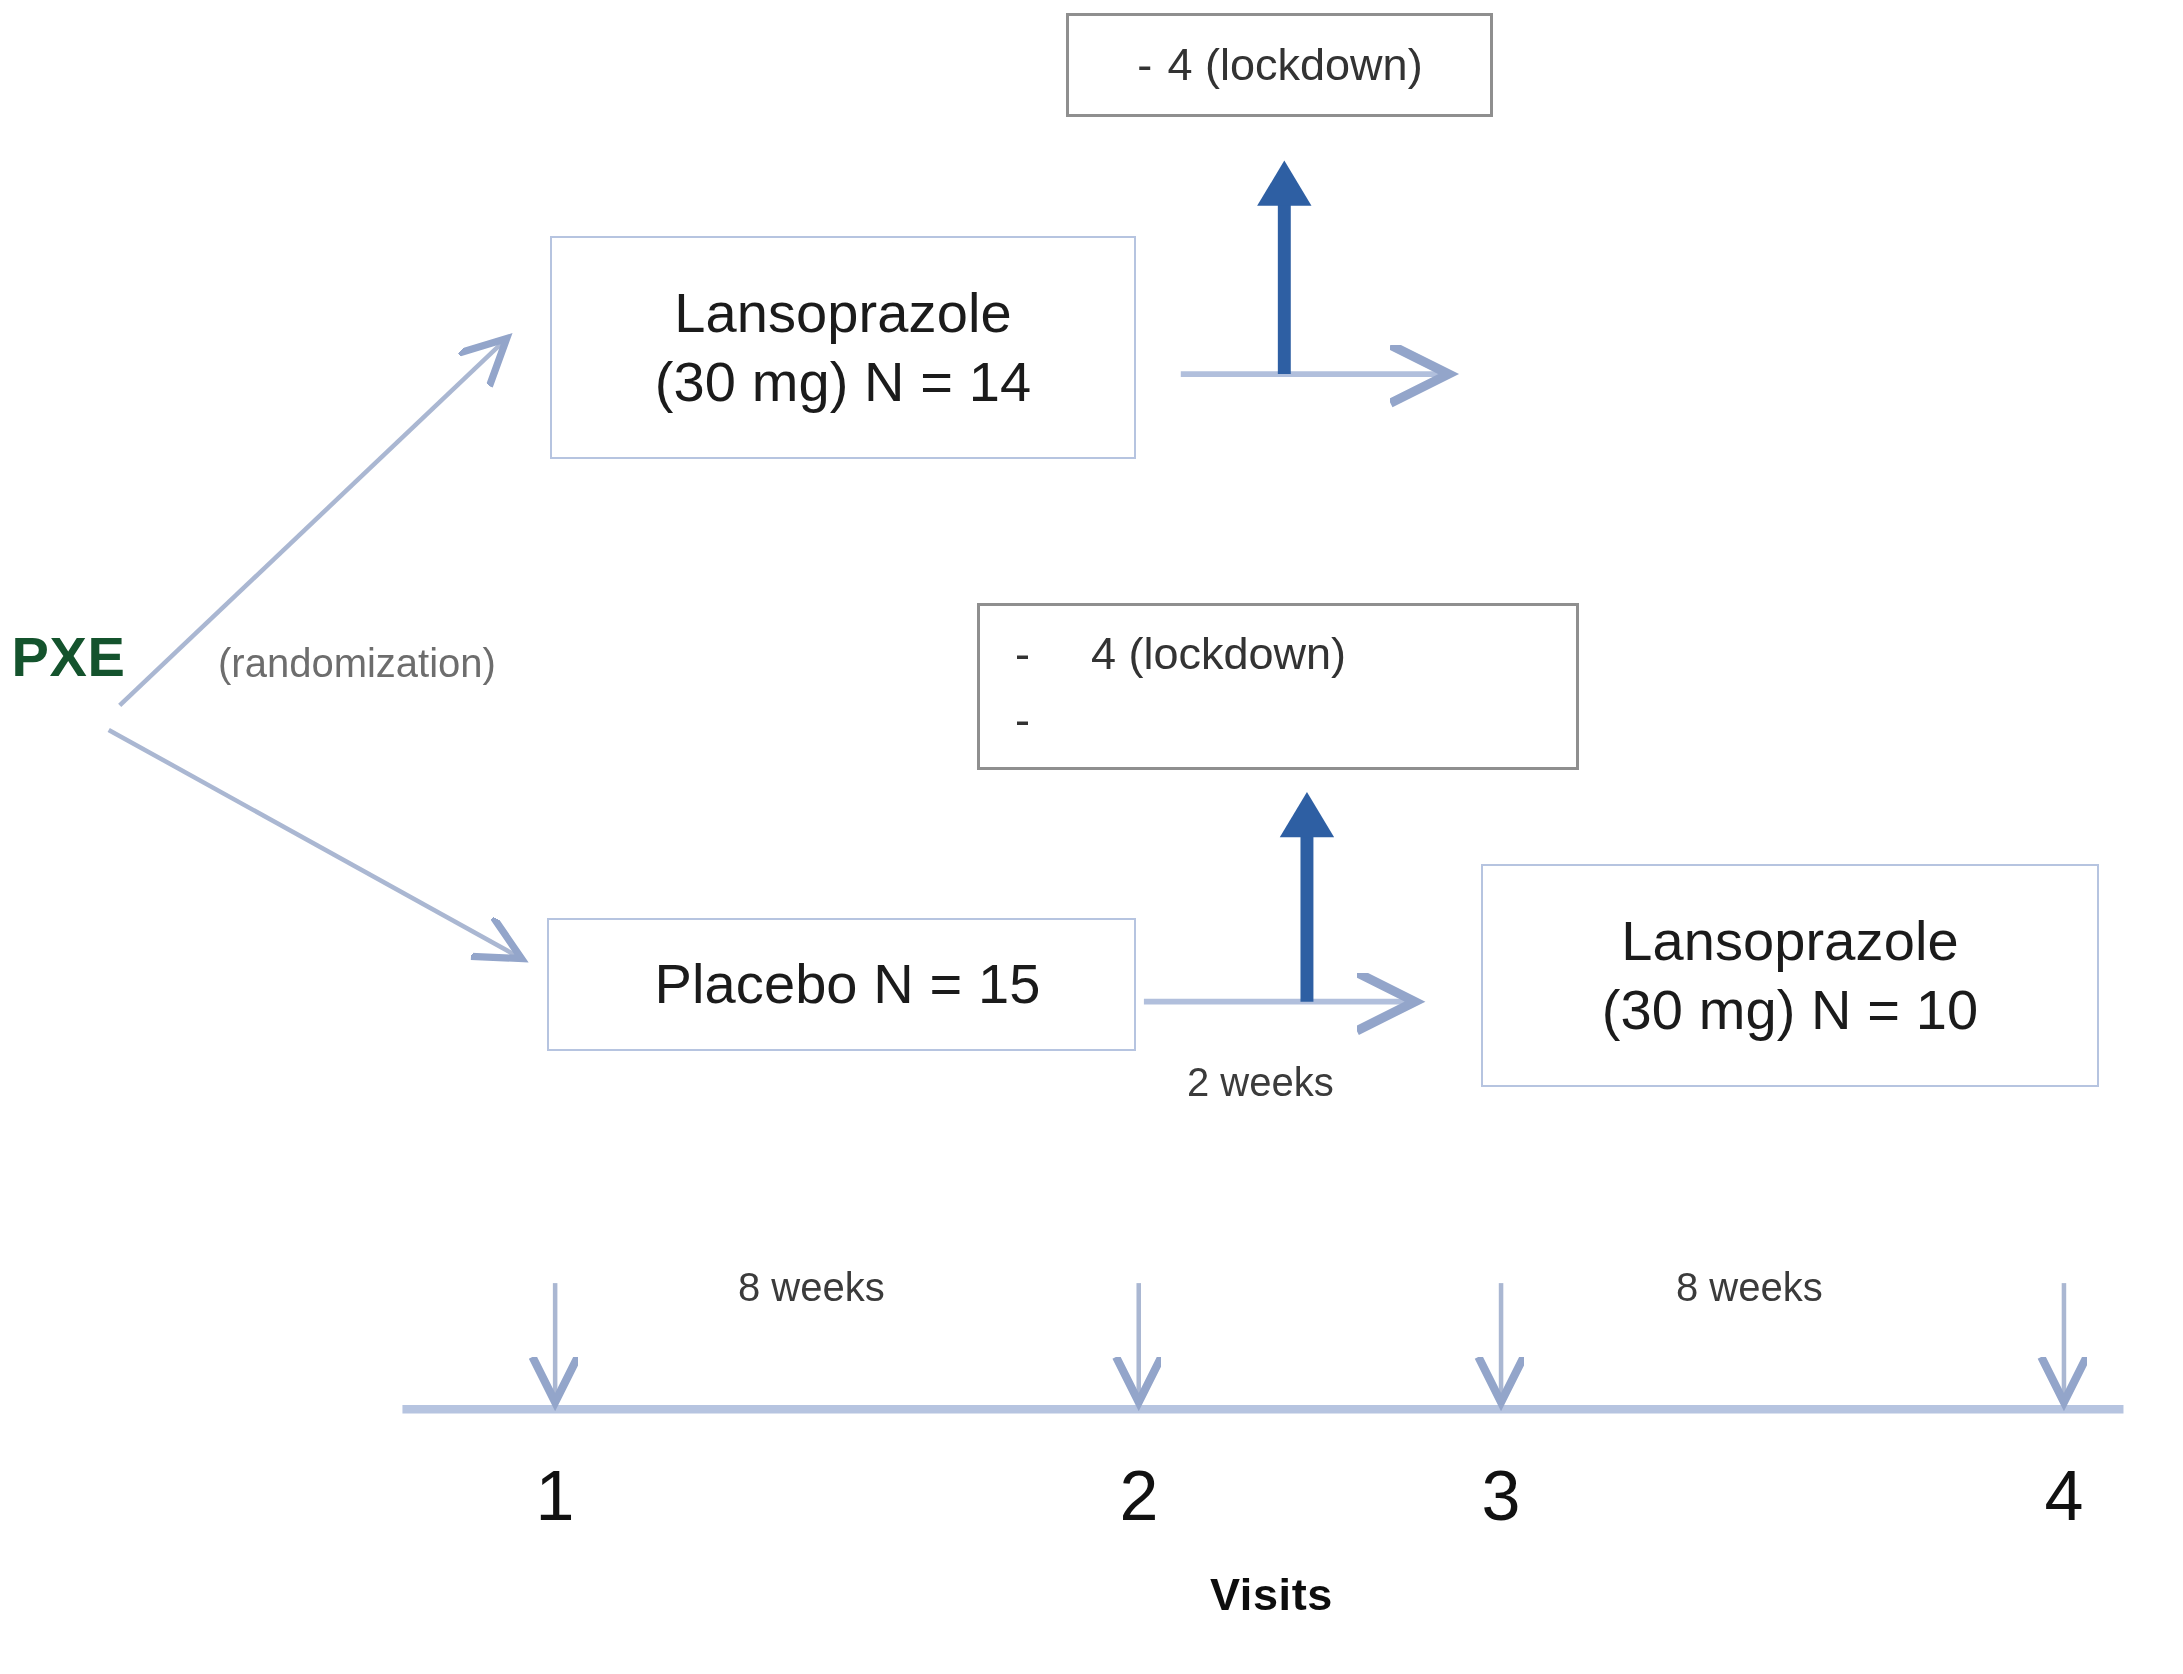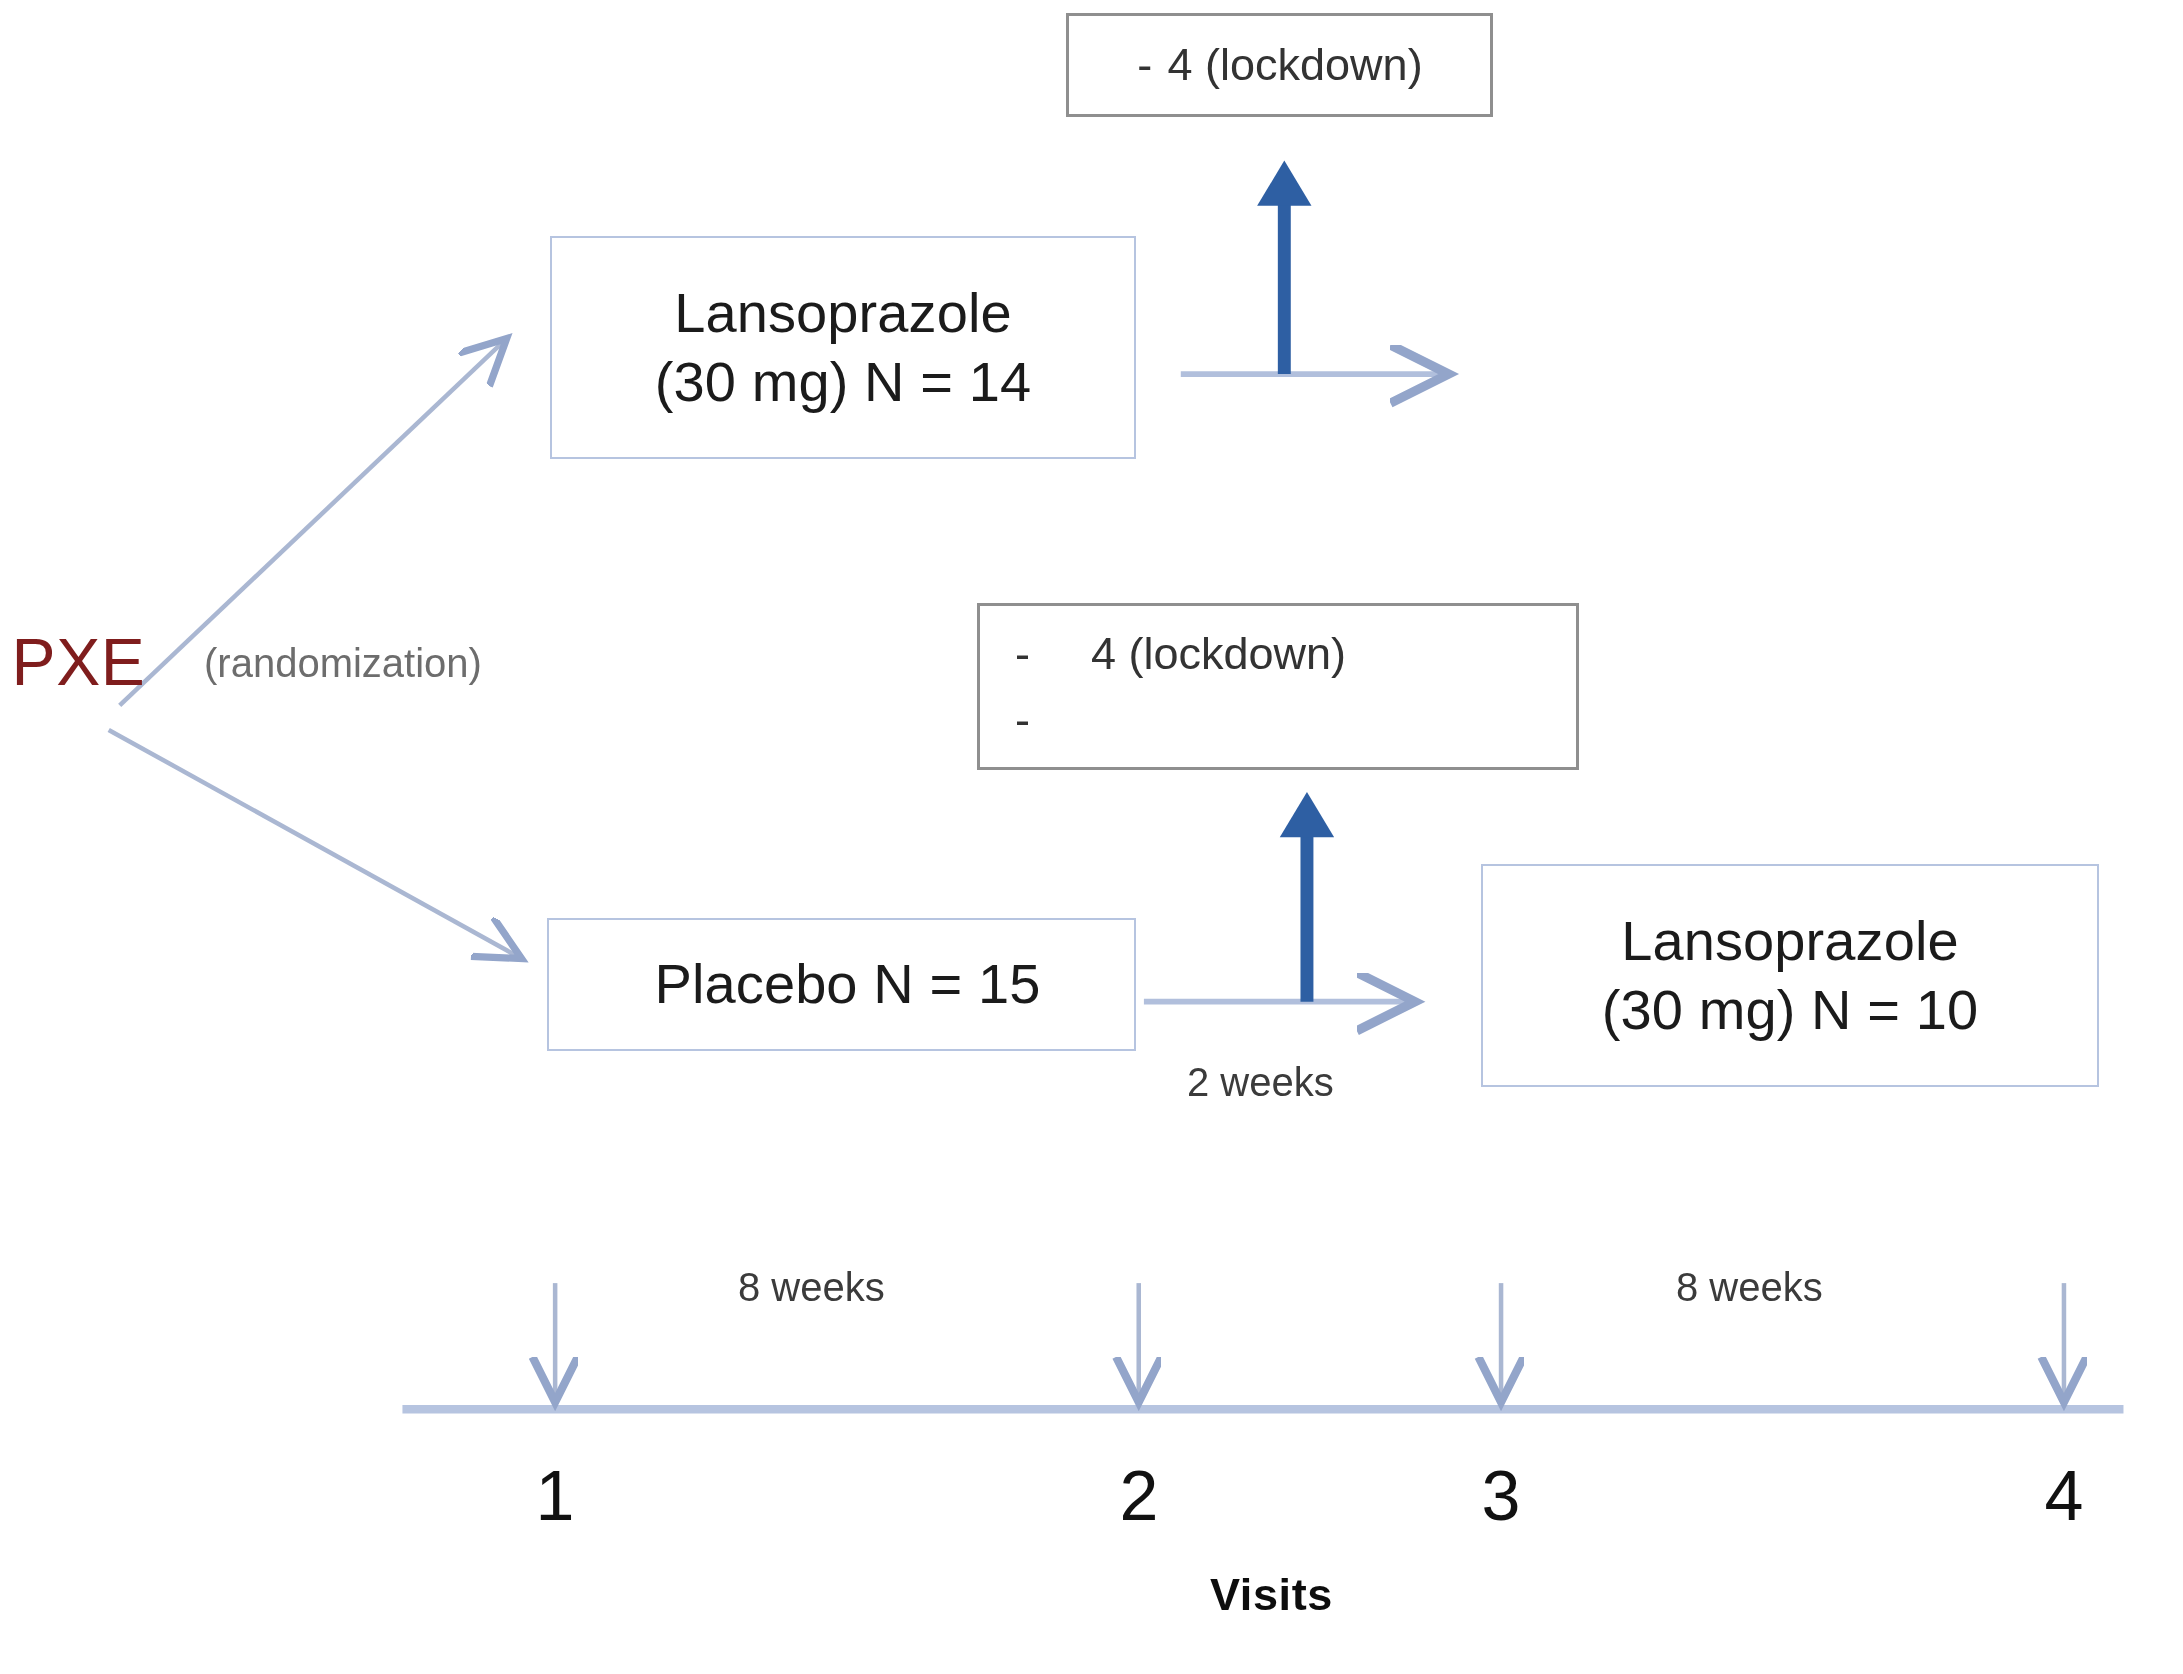--- a/index.html
+++ b/index.html
@@ -57,23 +57,23 @@
   .drop-dash {
     display: inline-block;
     width: 17px;
     flex: 0 0 auto;
   }
   .drop-gap-wide { display: inline-block; width: 60px; flex: 0 0 auto; }
   .drop-gap-narrow { display: inline-block; width: 14.2px; flex: 0 0 auto; }
 
   
   .pxe-label {
-    font-size: 66px;
-    font-weight: normal;
-    color: #7f1d1d;
+    font-size: 56px;
+    font-weight: bold;
+    color: #14532d;
     letter-spacing: 0.6px;
   }
   .rand-label {
     font-size: 40px;
     color: #6d6d6d;
   }
   .small-label {
     font-size: 40px;
     color: #3b3b3b;
     text-align: right;
@@ -195,21 +195,21 @@
 
   <div class="box box-blue" style="left:1481px; top:864px; width:618px; height:223px;">
     <div class="box-text">
       <span>Lansoprazole</span>
       <span class="l2">(30 mg) N = 10</span>
     </div>
   </div>
 
   <div class="abs pxe-label" style="left:11.6px; top:624px;">PXE</div>
 
-  <div class="abs rand-label" style="left:204px; top:641px;">(randomization)</div>
+  <div class="abs rand-label" style="left:218px; top:641px;">(randomization)</div>
 
   <div class="abs small-label" style="left:1187px; top:1060px;">2 weeks</div>
 
   <div class="abs small-label" style="left:738px; top:1265px;">8 weeks</div>
   <div class="abs small-label" style="left:1676px; top:1265px;">8 weeks</div>
 
   <div class="abs visit-num" style="left:516px; top:1456px; width:78px;">1</div>
   <div class="abs visit-num" style="left:1100px; top:1456px; width:78px;">2</div>
   <div class="abs visit-num" style="left:1462px; top:1456px; width:78px;">3</div>
   <div class="abs visit-num" style="left:2025px; top:1456px; width:78px;">4</div>

